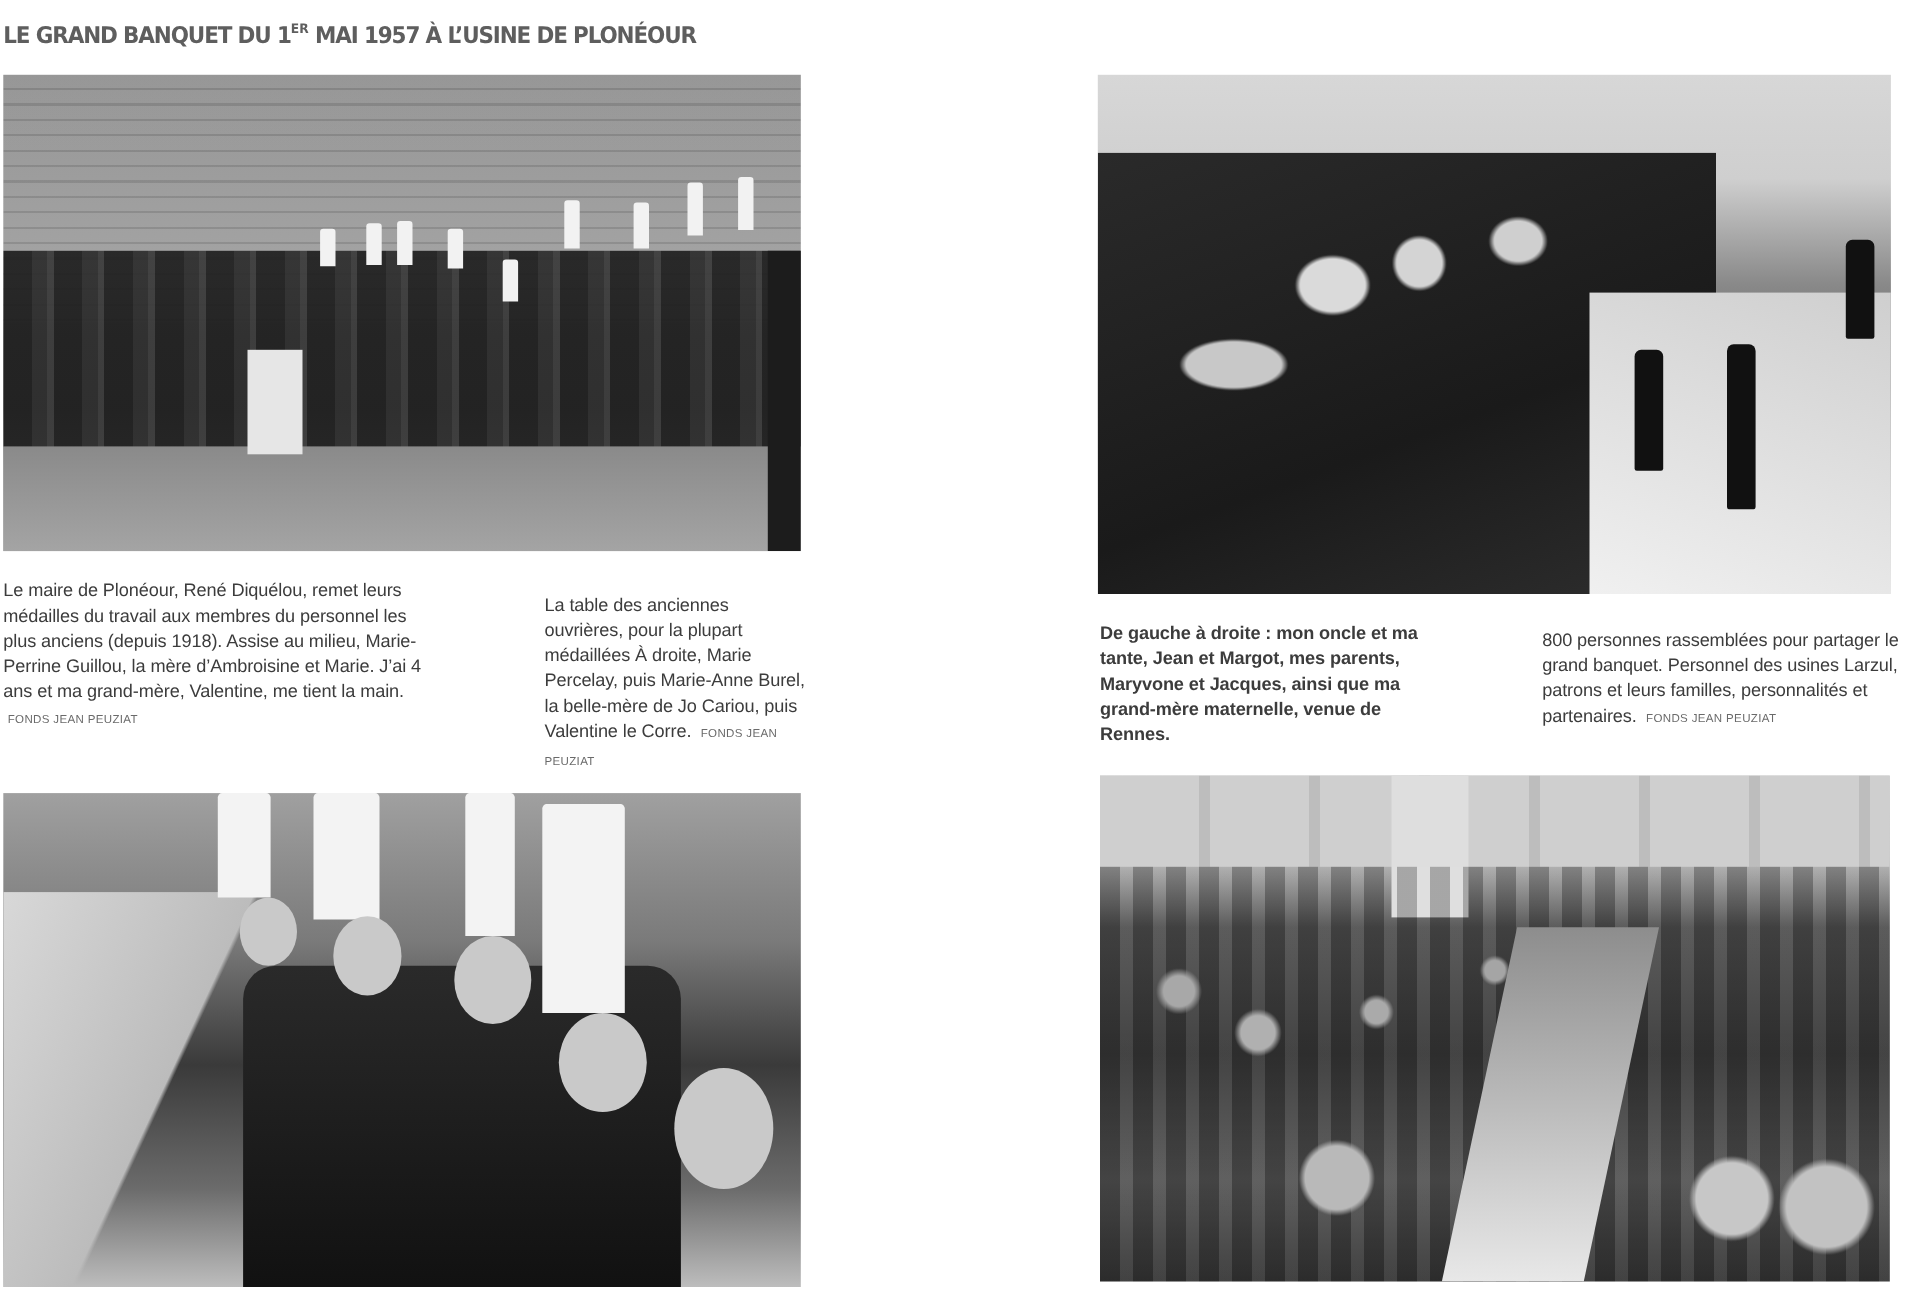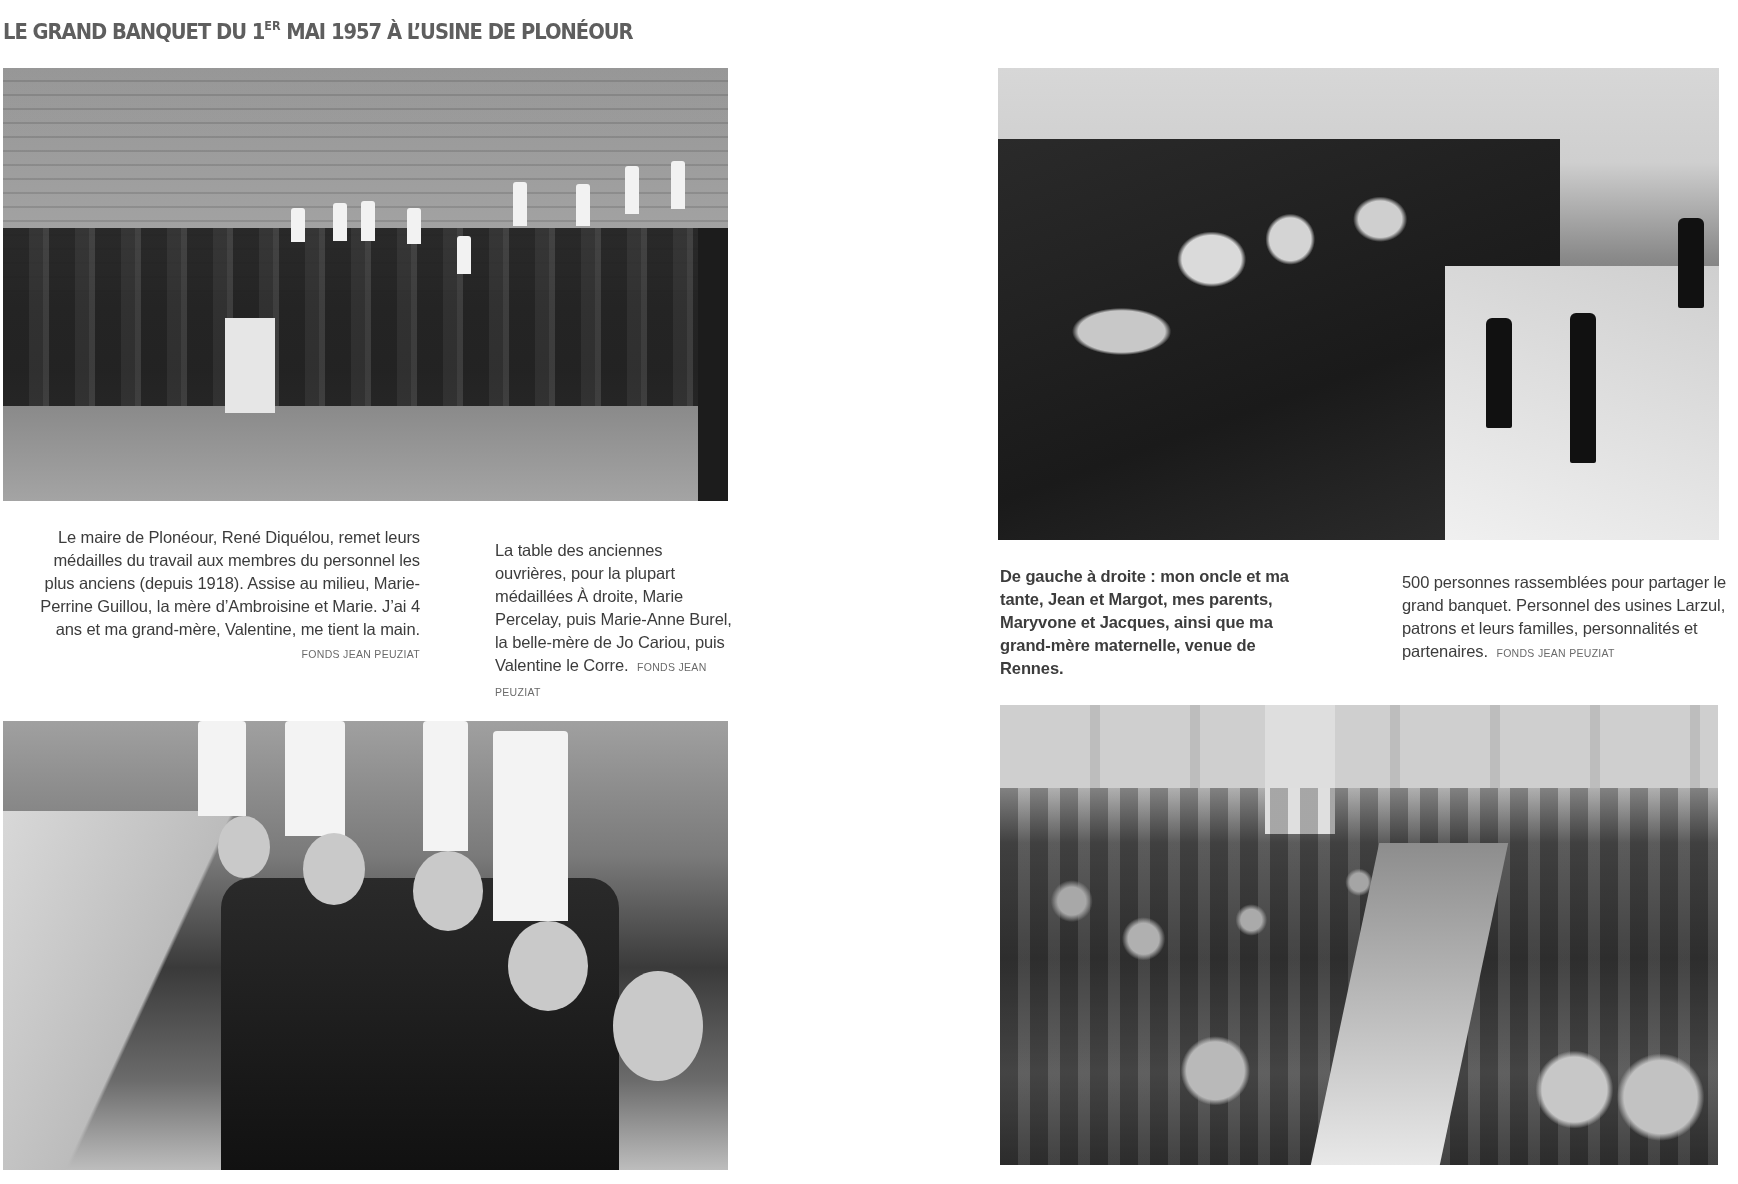--- a/index.html
+++ b/index.html
@@ -97,21 +97,21 @@
   <div class="layer coiffe" style="left:358px;top:133px;height:40px;"></div>
   <div class="layer coiffe" style="left:404px;top:140px;height:36px;"></div>
   <div class="layer coiffe" style="left:454px;top:168px;height:38px;"></div>
   <div class="layer coiffe" style="left:510px;top:114px;height:44px;"></div>
   <div class="layer coiffe" style="left:573px;top:116px;height:42px;"></div>
   <div class="layer coiffe" style="left:622px;top:98px;height:48px;"></div>
   <div class="layer coiffe" style="left:668px;top:93px;height:48px;"></div>
   <div class="layer rightedge"></div>
 </div>
 
-<div class="caption" style="left:20px; top:526px; width:400px;text-align:right;">
+<div class="caption" style="left:3px; top:526px; width:400px;">
   <span>Le maire de Plonéour, René Diquélou, remet leurs médailles du travail aux membres du personnel les plus anciens (depuis 1918). Assise au milieu, Marie-Perrine Guillou, la mère d’Ambroisine et Marie. J’ai 4 ans et ma grand-mère, Valentine, me tient la main.</span>
   <span class="credit">FONDS JEAN PEUZIAT</span>
 </div>
 
 <div class="caption" style="left:495px; top:539px; width:240px;">
   <span>La table des anciennes ouvrières, pour la plupart médaillées À droite, Marie Percelay, puis Marie-Anne Burel, la belle-mère de Jo Cariou, puis Valentine le Corre.</span>
   <span class="credit">FONDS JEAN PEUZIAT</span>
 </div>
 
 <div class="photo" id="photo-2" title="Close-up of banquet guests seated at a table with wine bottles">
@@ -120,21 +120,21 @@
   <div class="layer bottle" style="left:488px;top:250px;height:110px;"></div>
   <div class="layer bottle" style="left:572px;top:245px;height:150px;"></div>
   <div class="layer bottle" style="left:680px;top:150px;height:90px;"></div>
 </div>
 
 <div class="caption" style="left:1000px; top:565px; width:290px;font-weight:bold;">
   <span>De gauche à droite : mon oncle et ma tante, Jean et Margot, mes parents, Maryvone et Jacques, ainsi que ma grand-mère maternelle, venue de Rennes.</span>
 </div>
 
 <div class="caption" style="left:1402px; top:571px; width:330px;">
-  <span>500 personnes rassemblées pour partager le grand banquet. Personnel des usines Larzul, patrons et leurs familles, personnalités et partenaires.</span>
+  <span>800 personnes rassemblées pour partager le grand banquet. Personnel des usines Larzul, patrons et leurs familles, personnalités et partenaires.</span>
   <span class="credit">FONDS JEAN PEUZIAT</span>
 </div>
 
 <div class="photo" id="photo-3" title="Older women wearing tall lace coiffes seated along a banquet table">
   <div class="layer table"></div>
   <div class="layer dark"></div>
   <div class="layer coiffe" style="left:195px;top:0;width:48px;height:95px;"></div>
   <div class="layer coiffe" style="left:282px;top:0;width:60px;height:115px;"></div>
   <div class="layer coiffe" style="left:420px;top:0;width:45px;height:130px;"></div>
   <div class="layer coiffe" style="left:490px;top:10px;width:75px;height:190px;"></div>

